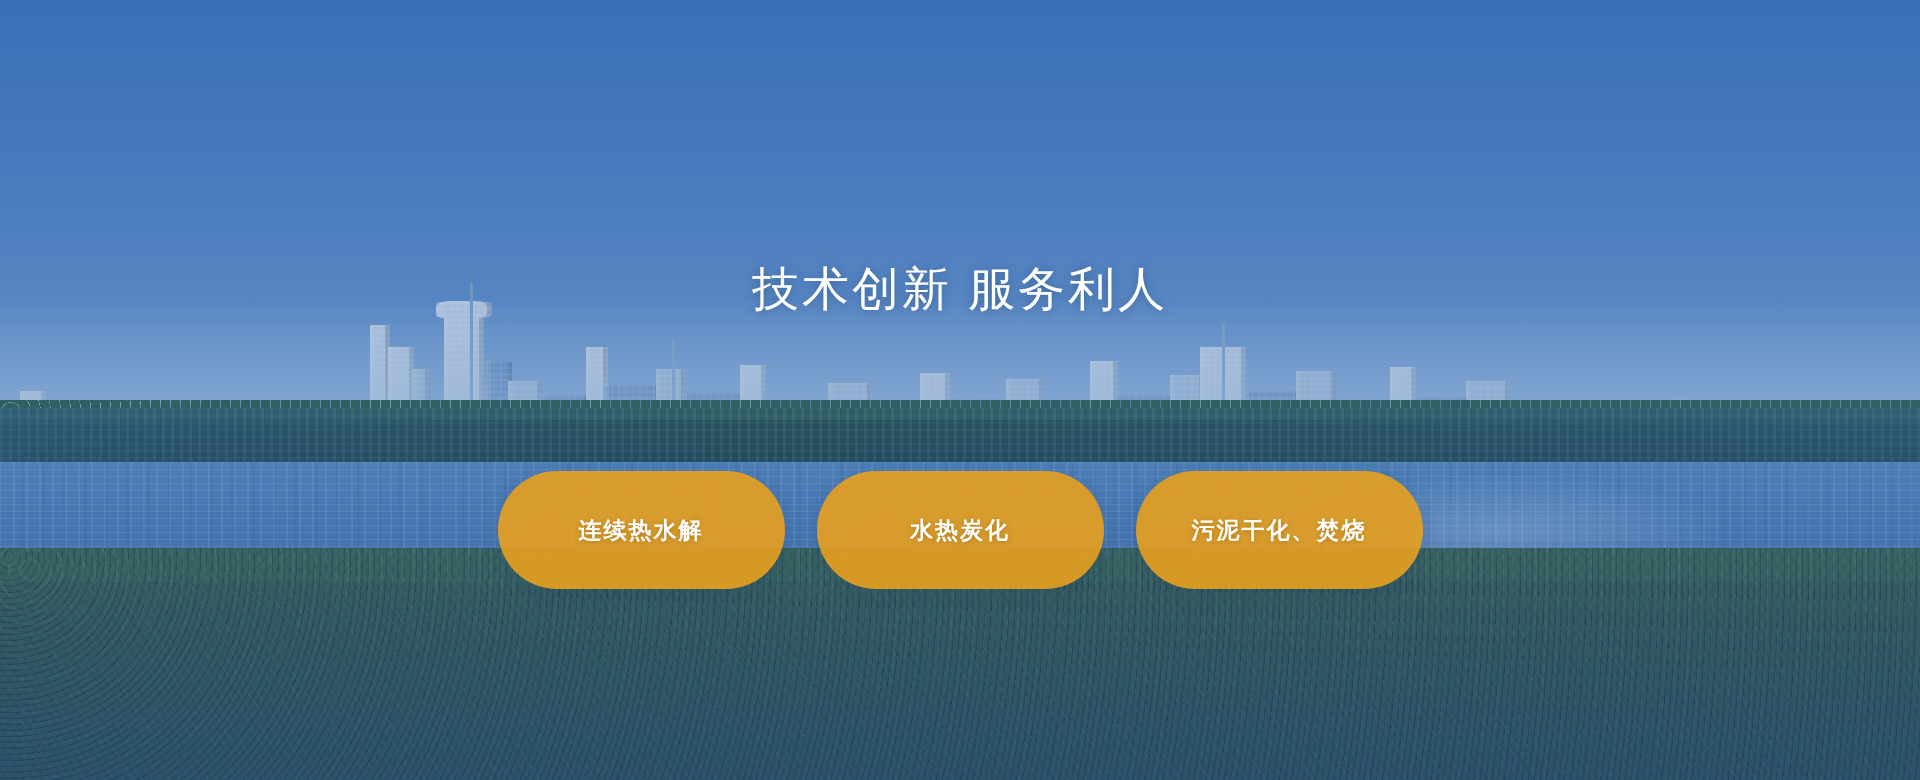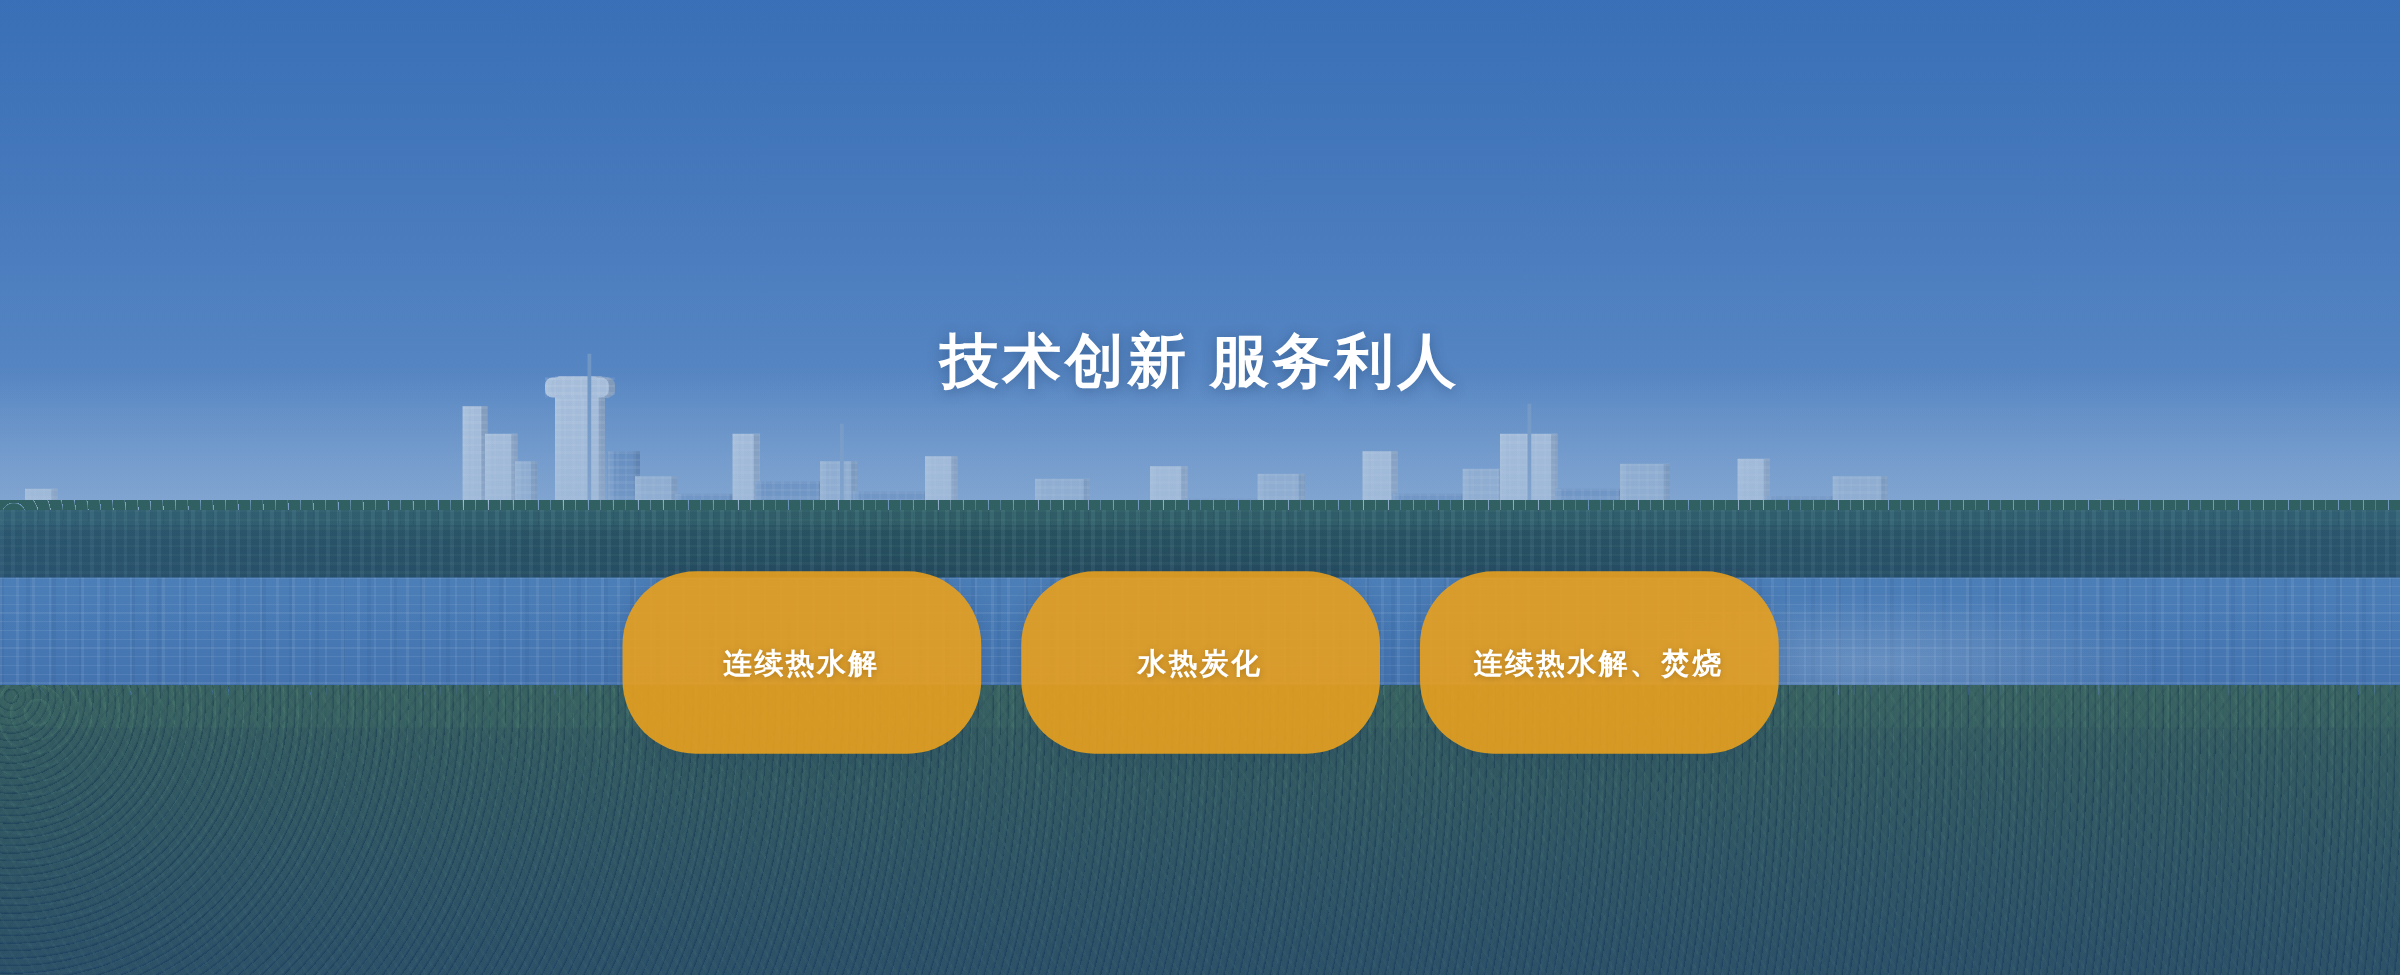--- a/index.html
+++ b/index.html
@@ -72,29 +72,29 @@
     background:linear-gradient(to bottom,rgba(44,92,150,.22),rgba(38,78,132,.42));}
   .bank{position:absolute;left:0;top:548px;width:1920px;height:26px;
     background:linear-gradient(to bottom,rgba(86,134,186,.45),rgba(40,80,70,0));}
 
   
   .tint{position:absolute;inset:0;background:linear-gradient(to bottom,rgba(40,90,160,.10),rgba(30,70,140,.16));pointer-events:none;}
 
   
   .content{position:absolute;left:0;top:0;width:1920px;height:780px;}
   .headline{position:absolute;left:0;top:262px;width:1920px;text-align:center;
-    color:#fff;font-size:47px;font-weight:bold;letter-spacing:3px;line-height:1.16;
+    color:#fff;font-size:47px;font-weight:normal;letter-spacing:3px;line-height:1.16;
     text-shadow:0 1px 10px rgba(25,55,95,.40);}
   .subhead{position:absolute;left:0;top:345px;width:1920px;text-align:center;
     color:#fff;font-size:26px;font-weight:400;letter-spacing:1.5px;
     text-shadow:0 1px 9px rgba(25,55,95,.55);}
 
   .pills{position:absolute;left:0;top:470px;width:1920px;height:120px;
     display:flex;justify-content:center;align-items:center;gap:32px;}
-  .pill{width:287px;height:146px;border-radius:59px;
+  .pill{width:287px;height:118px;border-radius:59px;
     display:flex;align-items:center;justify-content:center;
     color:#fff;font-size:23px;font-weight:bold;letter-spacing:2px;
     background:rgba(232,160,30,.90);
     box-shadow:0 3px 16px rgba(30,60,100,.22);
     cursor:pointer;text-shadow:0 1px 5px rgba(120,74,8,.40);}
 </style>
 </head>
 <body>
 
 <div class="hero">
@@ -179,17 +179,17 @@
   <div class="veg-tint"></div>
 
   <div class="tint"></div>
 
   <div class="content">
     <div class="headline">技术创新  服务利人</div>
 
     <div class="pills">
       <div class="pill">连续热水解</div>
       <div class="pill">水热炭化</div>
-      <div class="pill">连续热水解、焚烧</div>
+      <div class="pill">污泥干化、焚烧</div>
     </div>
   </div>
 
 </div>
 
 </body></html>

